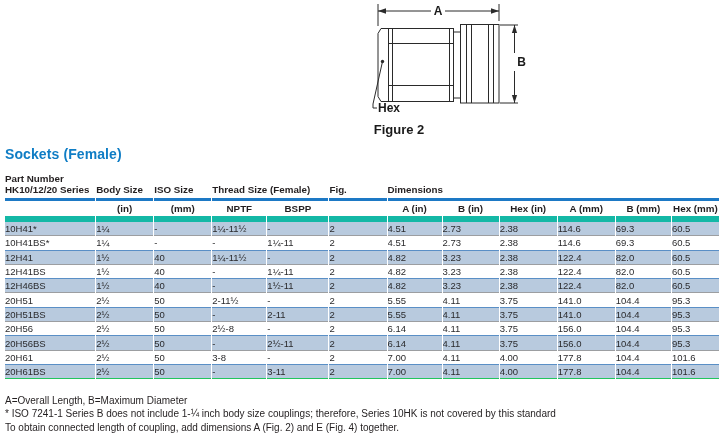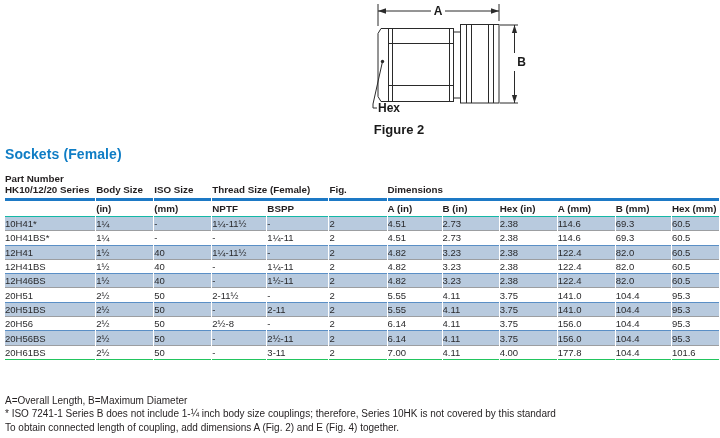--- a/index.html
+++ b/index.html
@@ -38,21 +38,22 @@
   tr.head-main th {
     vertical-align: bottom;
     font-weight: bold; font-size: 9.8px;
     height: 27px; padding-bottom: 3px;
     border-bottom: 3px solid #1d79c5;
     line-height: 11px;
   }
   tr.head-sub th {
     font-weight: bold; font-size: 9.8px;
     height: 15px; vertical-align: middle;
-    border-bottom: 1px solid #14b8a6;
+    border-bottom: 6px solid #14b8a6;
+    text-align: center;
   }
   tbody.data-body td {
     height: 13.3px;
     vertical-align: middle;
     color: #2a2a2c;
   }
   tbody.data-body tr:nth-child(odd) td {
     background: #b8cade;
     border-top: 1px solid #5a8fc6;
   }
@@ -288,20 +289,34 @@
           <td>2½-11</td>
           <td>2</td>
           <td>6.14</td>
           <td>4.11</td>
           <td>3.75</td>
           <td>156.0</td>
           <td>104.4</td>
           <td>95.3</td>
         </tr>
         <tr>
+          <td>20H61</td>
+          <td>2½</td>
+          <td>50</td>
+          <td>3-8</td>
+          <td>-</td>
+          <td>2</td>
+          <td>7.00</td>
+          <td>4.11</td>
+          <td>4.00</td>
+          <td>177.8</td>
+          <td>104.4</td>
+          <td>101.6</td>
+        </tr>
+        <tr>
           <td>20H61BS</td>
           <td>2½</td>
           <td>50</td>
           <td>-</td>
           <td>3-11</td>
           <td>2</td>
           <td>7.00</td>
           <td>4.11</td>
           <td>4.00</td>
           <td>177.8</td>

